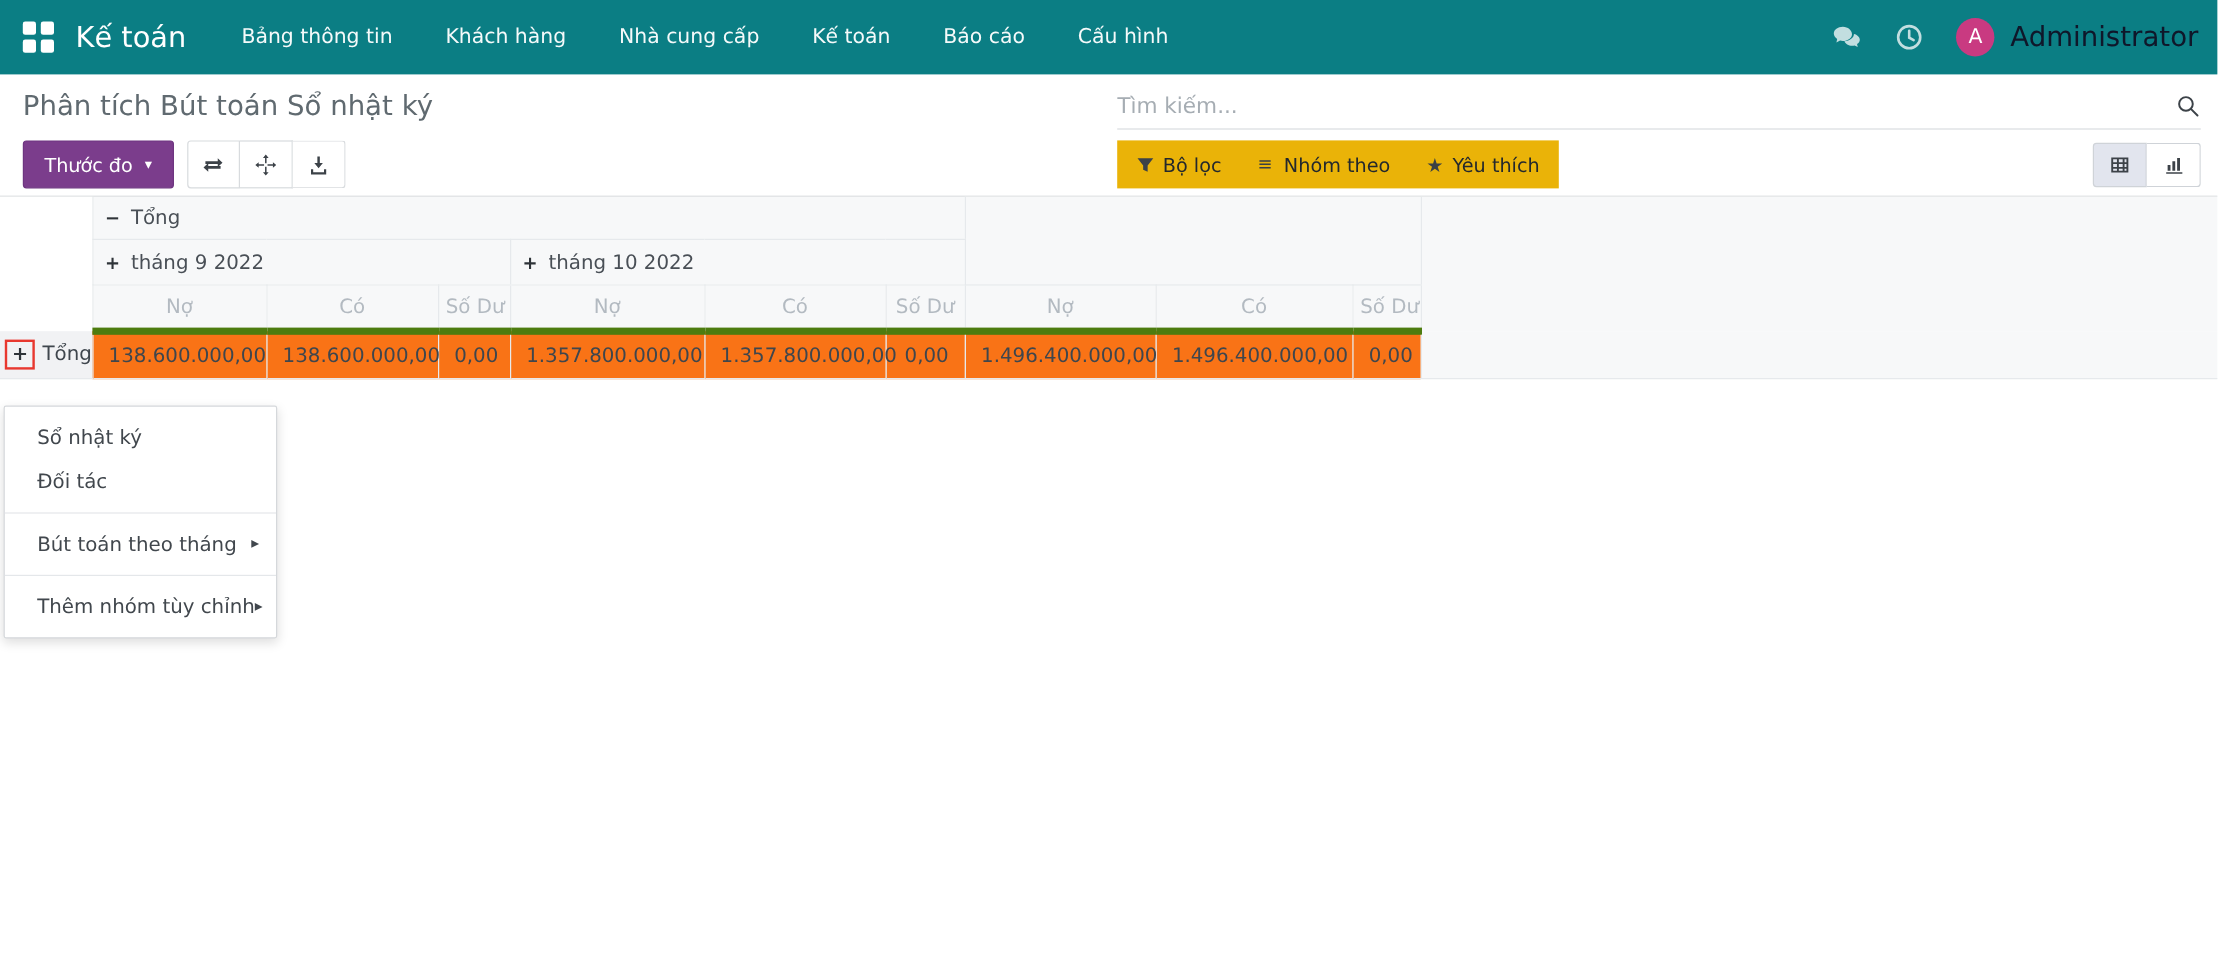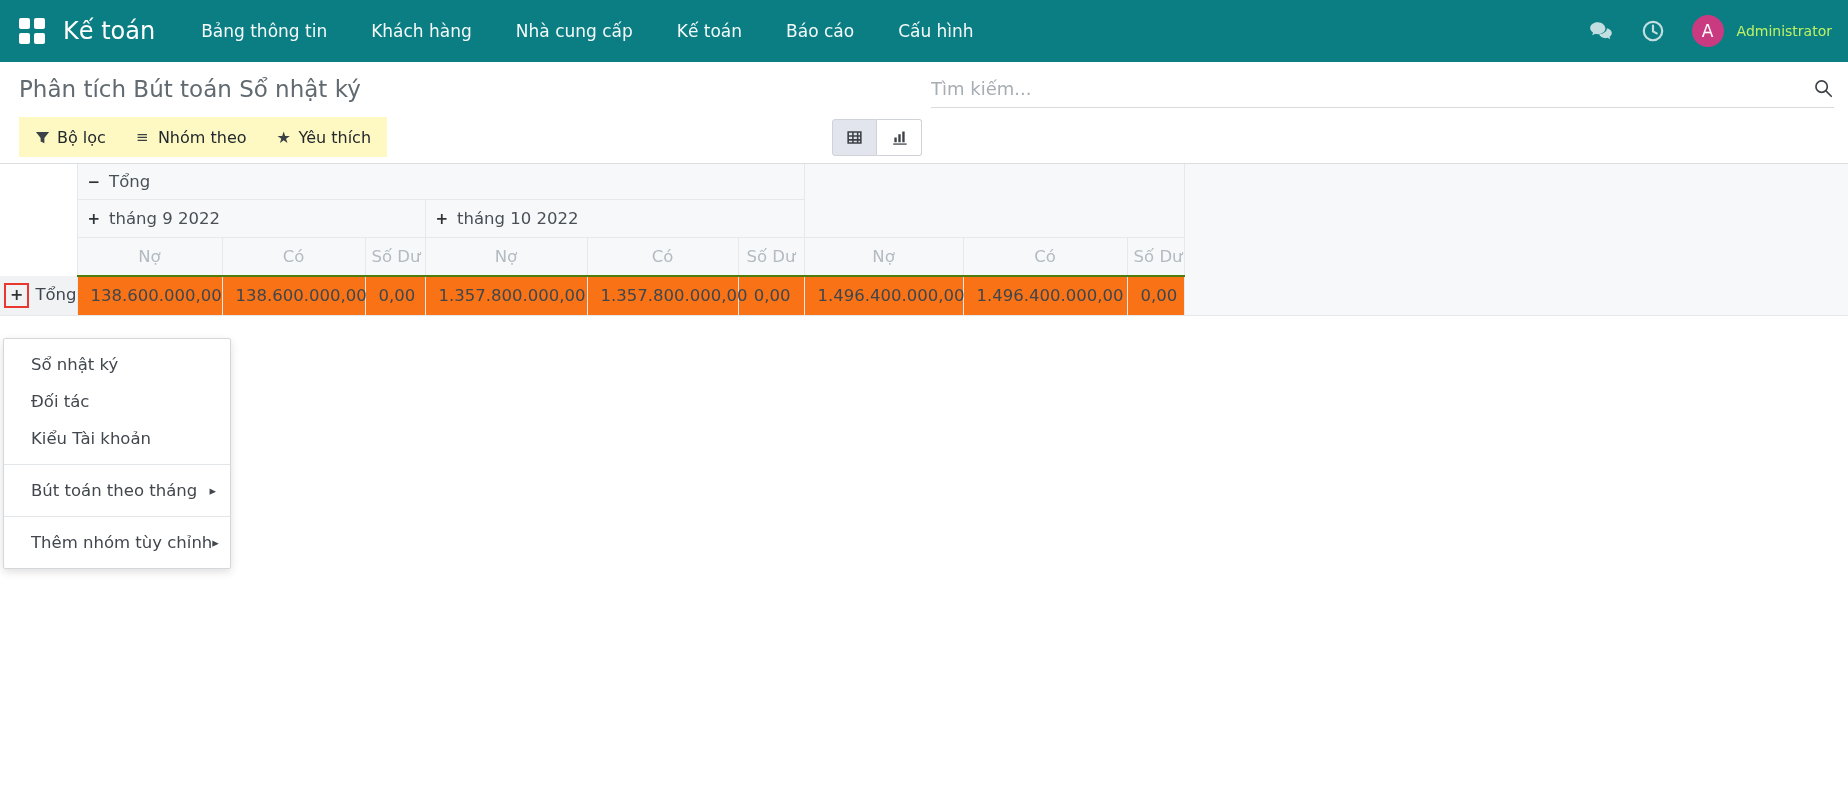--- a/index.html
+++ b/index.html
@@ -10,21 +10,21 @@
   .topbar { height:62px; background:#0b7e84; display:flex; align-items:center; padding:0 16px 0 19px; }
   .apps-icon { width:26px; height:26px; display:grid; grid-template-columns:11px 11px; grid-template-rows:11px 11px; gap:4px; margin-right:18px; cursor:pointer; }
   .apps-icon span { background:#ffffff; border-radius:2px; }
   .brand { color:#ffffff; font-size:24px; margin-right:46px; cursor:pointer; white-space:nowrap; }
   .nav { display:flex; align-items:center; gap:44px; }
   .nav-item { color:rgba(255,255,255,0.96); font-size:17px; cursor:pointer; white-space:nowrap; }
   .topbar-right { margin-left:auto; display:flex; align-items:center; gap:26px; }
   .tb-icon { width:26px; height:26px; opacity:0.75; cursor:pointer; }
   .user-block { display:flex; align-items:center; gap:13px; cursor:pointer; }
   .avatar { width:32px; height:32px; border-radius:50%; background:#c93a81; color:#fff; font-size:17px; display:flex; align-items:center; justify-content:center; }
-  .username { color:#bef264; font-size:14px; }
+  .username { color:#0f172a; font-size:23px; }
 
   
   .cp { padding:0 0 0 19px; }
   .cp-row1 { display:flex; align-items:flex-end; padding-top:14px; }
   .page-title { font-size:23px; color:#606a70; flex:1 1 auto; padding-bottom:6px; }
   .search-area { width:917px; flex:0 0 auto; padding-right:14px; }
   .search-box { display:flex; align-items:center; border-bottom:1px solid #d9dcdf; padding-bottom:8px; }
   .search-input { flex:1; border:none; outline:none; font-size:18px; color:#3f464d; font-family:inherit; background:transparent; }
   .search-input::placeholder { color:#a6adb3; }
   .magnifier { width:22px; height:22px; cursor:pointer; flex:0 0 auto; }
@@ -33,42 +33,42 @@
   .cp-left { flex:1 1 auto; display:flex; align-items:center; gap:11px; }
   .btn-measure { height:40px; background:#7b3d8c; color:#ffffff; border:1px solid #6e3580; border-radius:3px; font-size:16px; font-family:inherit; padding:0 17px; display:flex; align-items:center; gap:10px; cursor:pointer; }
   .btn-measure .caret { font-size:12px; }
   .icon-btn-group { display:flex; }
   .icon-btn { width:44px; height:40px; background:#ffffff; border:1px solid #d8dbde; border-left-width:0; display:flex; align-items:center; justify-content:center; cursor:pointer; }
   .icon-btn:first-child { border-left-width:1px; border-radius:3px 0 0 3px; }
   .icon-btn:last-child { border-radius:0 3px 3px 0; }
   .icon-btn svg { width:19px; height:19px; }
 
   .cp-right2 { width:917px; flex:0 0 auto; display:flex; justify-content:space-between; align-items:flex-start; padding-right:14px; }
-  .filter-bar { background:#fef9c3; height:40px; display:flex; align-items:center; padding:0 16px; gap:30px; }
+  .filter-bar { background:#eab308; height:40px; display:flex; align-items:center; padding:0 16px; gap:30px; }
   .filter-item { display:flex; align-items:center; gap:7px; font-size:16px; color:#23282d; cursor:pointer; white-space:nowrap; }
   .filter-item svg, .filter-item .uni-ic { width:15px; height:15px; color:#3a4045; font-style:normal; }
   .uni-ic { font-size:15px; line-height:15px; }
   .star-ic { font-size:16px; }
   .view-switcher { display:flex; margin-top:2px; }
   .vs-btn { width:45px; height:37px; border:1px solid #cfd3d8; border-left-width:0; background:#ffffff; display:flex; align-items:center; justify-content:center; cursor:pointer; }
   .vs-btn:first-child { border-left-width:1px; border-radius:3px 0 0 3px; }
   .vs-btn:last-child { border-radius:0 3px 3px 0; }
   .vs-btn.active { background:#e2e5ee; }
   .vs-btn svg { width:19px; height:19px; }
 
   
   .pivot-wrap { margin-top:6px; border-top:1px solid #dcdfe2; }
   table.pivot { border-collapse:collapse; width:100%; table-layout:fixed; }
   .pivot th, .pivot td { font-weight:normal; font-size:16.5px; }
   .pivot .corner { background:#ffffff; }
   .pivot .grp { background:#f7f8f9; text-align:left; color:#494f56; padding:8px 10px; border-left:1px solid #e6e9ec; border-bottom:1px solid #e6e9ec; white-space:nowrap; overflow:hidden; }
   .pivot .grp .tog { font-weight:bold; color:#2e3338; margin-right:9px; font-size:15px; }
   .pivot .grp-empty { background:#f7f8f9; border-left:1px solid #e6e9ec; border-bottom:1px solid #e6e9ec; }
   .pivot .filler { background:#f7f8f9; border-left:1px solid #e6e9ec; }
-  .pivot .measure { background:#f7f8f9; color:#b3bac1; text-align:center; padding:7px 6px; border-left:1px solid #e6e9ec; border-bottom:2px solid #4d7c0f; white-space:nowrap; overflow:hidden; }
+  .pivot .measure { background:#f7f8f9; color:#b3bac1; text-align:center; padding:7px 6px; border-left:1px solid #e6e9ec; border-bottom:6px solid #4d7c0f; white-space:nowrap; overflow:hidden; }
   .pivot tr.h1 th { height:35px; }
   .pivot tr.h2 th { height:38px; }
   .pivot tr.h3 th { height:38px; }
   .pivot tr.data-row th, .pivot tr.data-row td { height:40px; border-bottom:1px solid #e6e9ec; }
   .pivot .rowhead { background:#f1f2f4; text-align:left; padding:6px 8px 6px 4px; color:#3f464d; white-space:nowrap; }
   .pivot .rowhead .plus-box { display:inline-block; border:2px solid #e8382f; padding:0 4px 1px 4px; margin-right:6px; font-weight:bold; color:#2e3338; font-size:16px; line-height:20px; cursor:pointer; }
   .pivot td.val { text-align:right; padding:6px 13px; color:#3f464d; border-left:1px solid #e6e9ec; background:#f97316; white-space:nowrap; }
   .pivot td.filler-d { background:#f7f8f9; border-left:1px solid #e6e9ec; }
 
   
@@ -123,20 +123,45 @@
         <input class="search-input" type="text" placeholder="Tìm kiếm..." style="">
         <svg class="magnifier" viewBox="0 0 24 24">
             <circle cx="10.5" cy="10.5" r="6.2" class="stroke" stroke-width="2.2"></circle>
             <path d="M15.2 15.2 L21 21" class="stroke" stroke-width="2.2" stroke-linecap="round"></path>
           </svg>
       </div>
     </div>
   </div>
 
   <div class="cp-row2">
+    <div class="cp-left">
+      <button class="btn-measure">
+        <span>Thước đo</span>
+        <span class="caret">▾</span>
+      </button>
+      <div class="icon-btn-group">
+        <div class="icon-btn">
+          <svg viewBox="0 0 24 24">
+              <path class="fill" d="M4 8h13v-3l5 4.5-5 4.5v-3H4z"></path>
+              <path class="fill" d="M20 19H7v3l-5-4.5L7 13v3h13z" transform="translate(0,-3)"></path>
+            </svg>
+        </div>
+        <div class="icon-btn">
+          <svg viewBox="0 0 24 24">
+              <path class="fill" d="M12 1l3 3.5h-2.2v5.7H11.2V4.5H9zM12 23l-3-3.5h2.2v-5.7h1.6v5.7H15zM1 12l3.5-3v2.2h5.7v1.6H4.5V15zM23 12l-3.5 3v-2.2h-5.7v-1.6h5.7V9z"></path>
+            </svg>
+        </div>
+        <div class="icon-btn">
+          <svg viewBox="0 0 24 24">
+              <path class="fill" d="M10.7 3h2.6v7h3.2L12 15.5 7.5 10h3.2z"></path>
+              <path class="fill" d="M4 16.5h2.3v3.2h11.4v-3.2H20v5.5H4z"></path>
+            </svg>
+        </div>
+      </div>
+    </div>
 
     <div class="cp-right2">
       <div class="filter-bar">
         <div class="filter-item">
           <svg viewBox="0 0 16 16">
               <path class="fill" d="M1 2h14L10 8.5V14l-4-1.8V8.5z"></path>
             </svg>
           <span>Bộ lọc</span>
         </div>
         <div class="filter-item">
@@ -223,21 +248,20 @@
       <td class="val">0,00</td>
       <td class="filler-d"></td>
     </tr>
   </tbody>
     </table>
 </div>
 
 <div class="dropdown">
   <div class="dd-item">Sổ nhật ký</div>
   <div class="dd-item">Đối tác</div>
-  <div class="dd-item">Kiểu Tài khoản</div>
   <div class="dd-divider"></div>
   <div class="dd-item">
     <span>Bút toán theo tháng</span>
     <span class="sub-arrow">▸</span>
   </div>
   <div class="dd-divider"></div>
   <div class="dd-item">
     <span>Thêm nhóm tùy chỉnh</span>
     <span class="sub-arrow">▸</span>
   </div>

